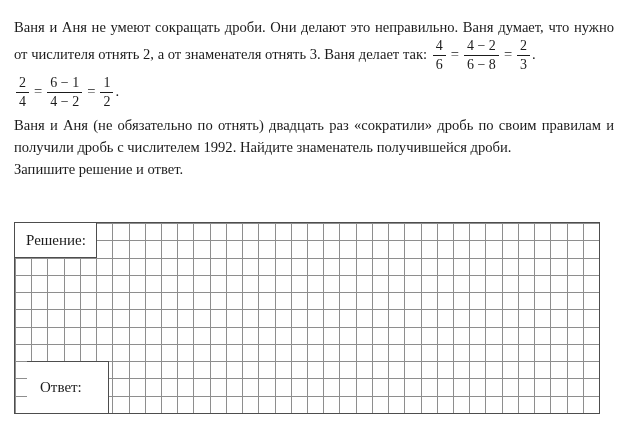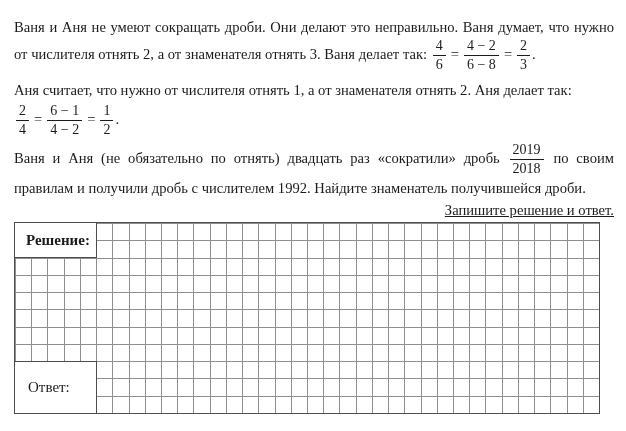--- a/index.html
+++ b/index.html
@@ -14,21 +14,21 @@
   }
   .text-block {
     padding: 16px 12px 0 14px;
     font-size: 14.6px;
     line-height: 22px;
   }
   .text-block p { margin: 0; text-align: justify; }
   p.mt6 { margin-top: 6px; }
   p.mt4 { margin-top: 4px; }
   p.eqline { margin-top: 2px; text-align: left; }
-  p.last { margin-top: 0; text-align: right; text-decoration: underline; }
+  p.last { margin-top: 0; text-align: left; }
 
   .frac {
     display: inline-block;
     vertical-align: middle;
     text-align: center;
     margin: 0 2px;
   }
   .frac .num {
     display: block;
     border-bottom: 1px solid #1b1b1b;
@@ -66,47 +66,44 @@
     align-items: center;
     box-sizing: border-box;
   }
   .label-box .label { font-size: 15px; color: #1b1b1b; }
   .solution-box {
     left: 0; top: 0;
     width: 82px; height: 35px;
     border-right: 1px solid #4d4d4d;
     border-bottom: 1px solid #4d4d4d;
     padding-left: 11px;
-    font-weight: bold;
   }
   .answer-box {
-    left: 0; bottom: 0;
+    left: 12px; bottom: 0;
     width: 82px; height: 52px;
     border-right: 1px solid #4d4d4d;
     border-top: 1px solid #4d4d4d;
     padding-left: 13px;
     text-align: right;
   }
 </style>
 </head>
 <body>
 
 <div class="page">
 
   <div class="text-block">
 
     <p><span>Ваня и Аня не умеют сокращать дроби. Они делают это неправильно. Ваня думает, что нужно от числителя отнять 2, а от знаменателя отнять 3. Ваня делает так:</span>
       <span><span class="frac"><span class="num">4</span><span class="den">6</span></span><span class="op">=</span><span class="frac"><span class="num">4 − 2</span><span class="den">6 − 8</span></span><span class="op">=</span><span class="frac"><span class="num">2</span><span class="den">3</span></span><span>.</span></span></p>
 
-    <p class="mt6"><span>Аня считает, что нужно от числителя отнять 1, а от знаменателя отнять 2. Аня делает так:</span></p>
 
     <p class="eqline"><span class="frac"><span class="num">2</span><span class="den">4</span></span><span class="op">=</span><span class="frac"><span class="num">6 − 1</span><span class="den">4 − 2</span></span><span class="op">=</span><span class="frac"><span class="num">1</span><span class="den">2</span></span><span>.</span></p>
 
     <p class="mt4"><span>Ваня и Аня (не обязательно по отнять) двадцать раз «сократили» дробь</span>
-      <span class="frac"><span class="num">2019</span><span class="den">2018</span></span>
       <span>по своим правилам и получили дробь с числителем 1992. Найдите знаменатель получившейся дроби.</span></p>
 
     <p class="last"><span>Запишите решение и ответ.</span></p>
 
   </div>
 
   <div class="sheet">
     <div class="label-box solution-box">
       <span class="label">Решение:</span>
     </div>

